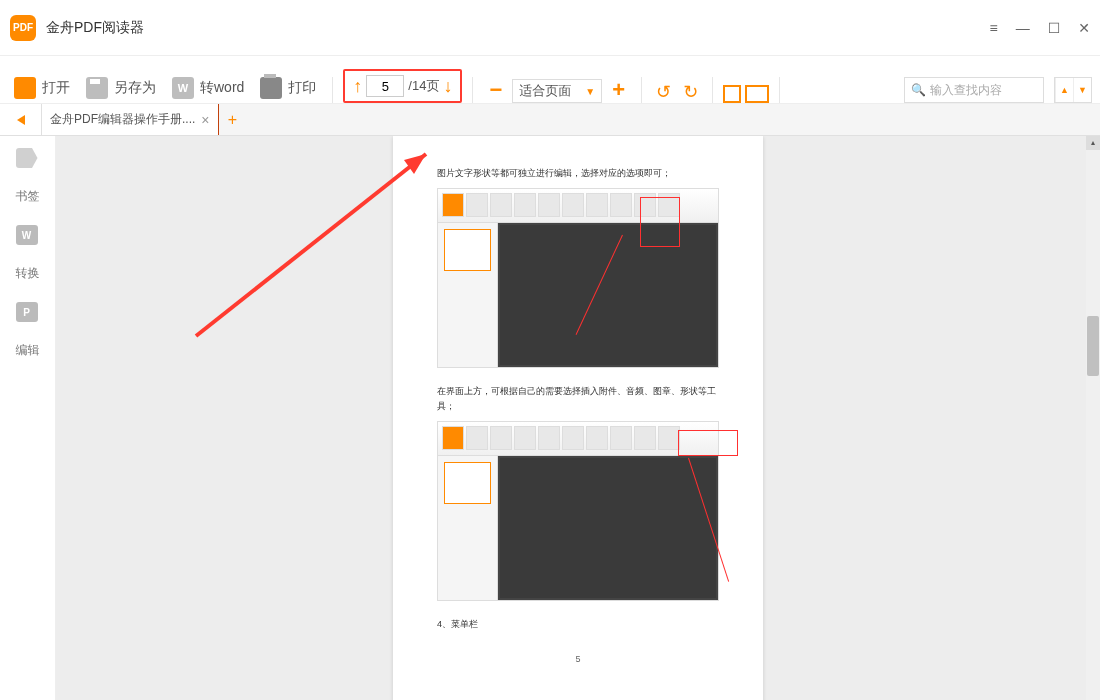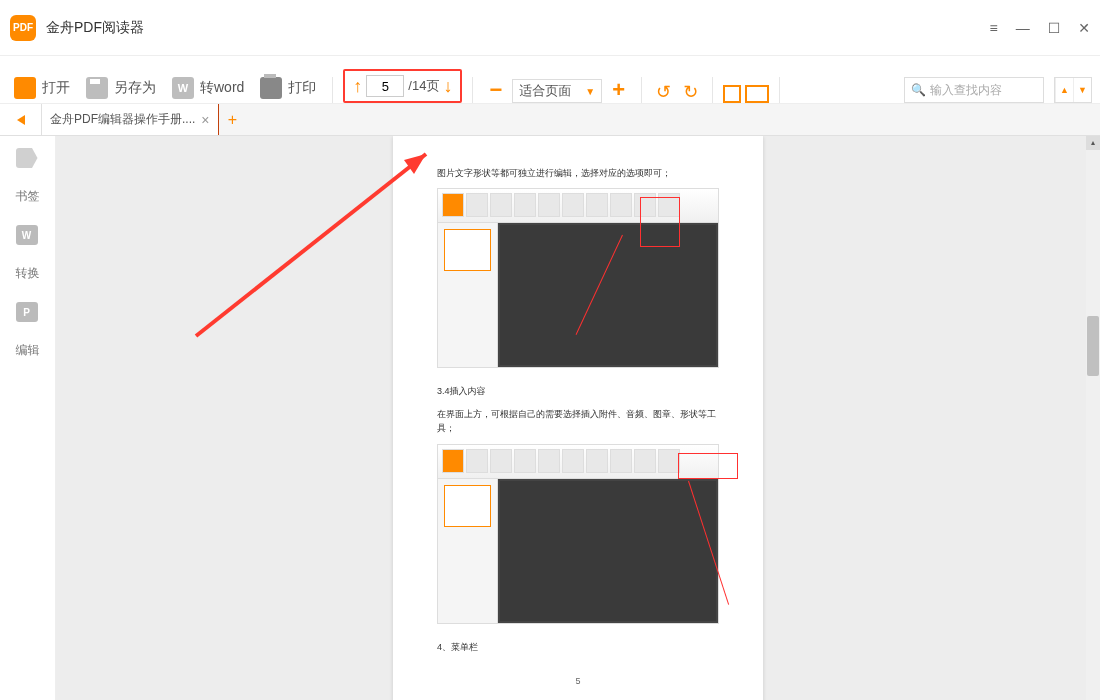--- a/index.html
+++ b/index.html
@@ -203,21 +203,20 @@
               </div>
             <div class="mock-canvas">
               <div class="mock-redbox" style="top:-28px; left:140px; width:40px; height:50px;"></div>
               <div class="mock-redline" style="top:10px; left:122px; transform:rotate(25deg);"></div>
             </div>
           </div>
         </div>
       </div>
 
       <div class="page-section">
-        <div style="font-weight:normal">3.4插入内容</div>
         <div style="margin-top:8px">在界面上方，可根据自己的需要选择插入附件、音频、图章、形状等工具；</div>
         <div class="mock-img">
           <div class="mock-toolbar">
             <div class="mock-tb-item" style="background:#ff8a00"></div>
             <div class="mock-tb-item"></div>
               <div class="mock-tb-item"></div>
               <div class="mock-tb-item"></div>
               <div class="mock-tb-item"></div>
               <div class="mock-tb-item"></div>
               <div class="mock-tb-item"></div>

